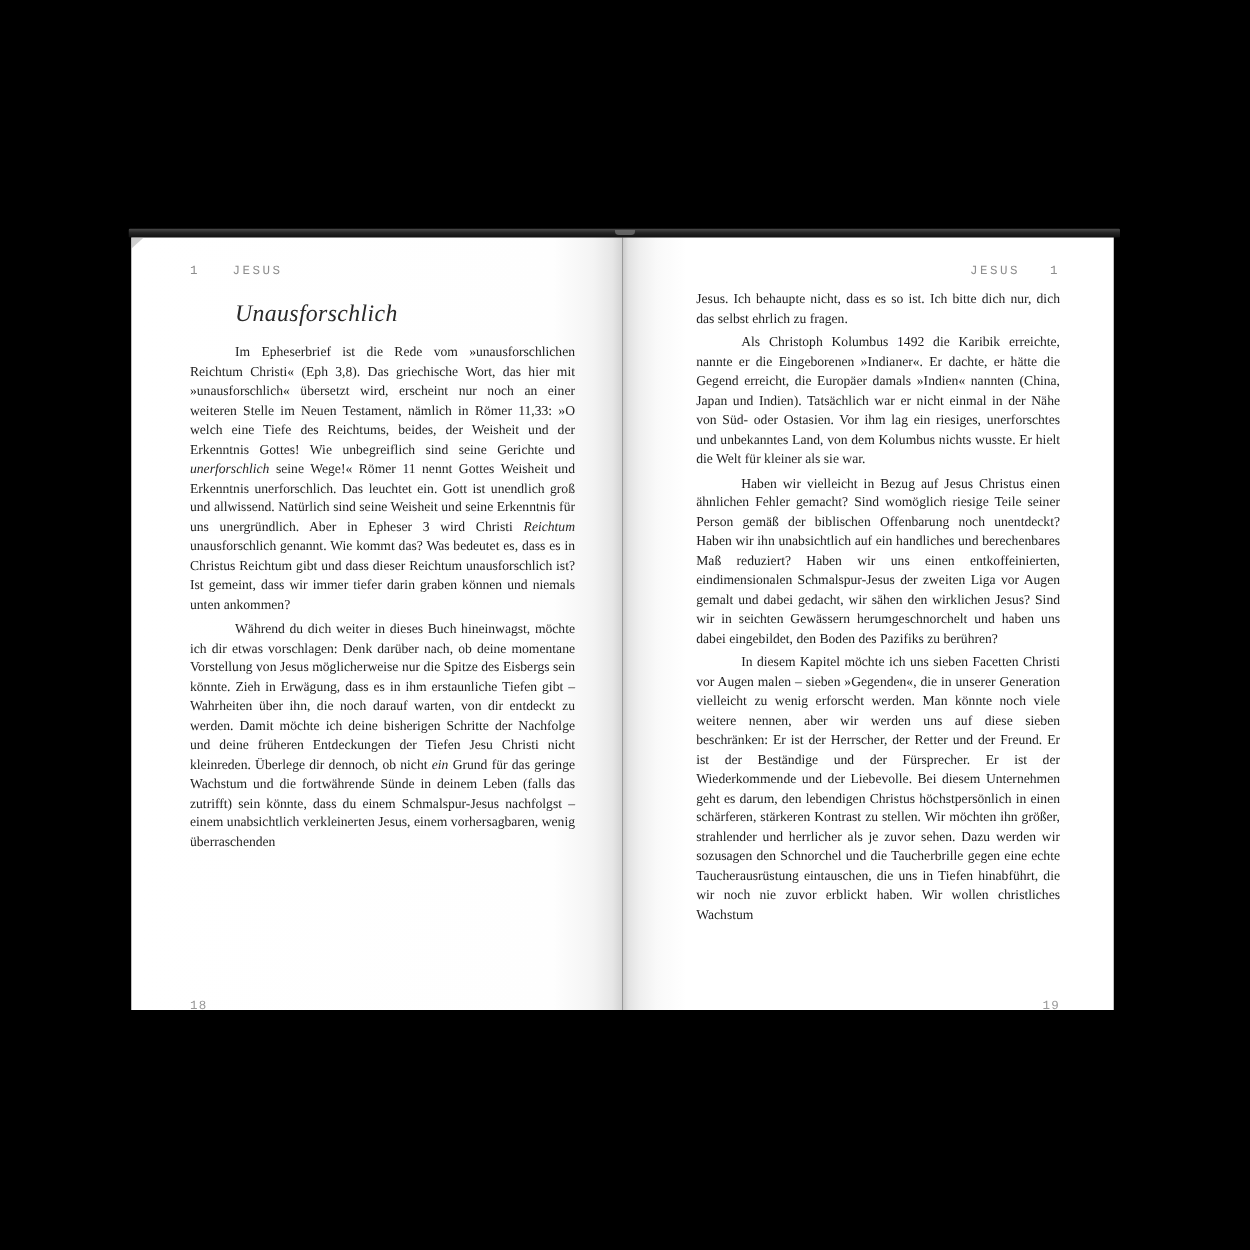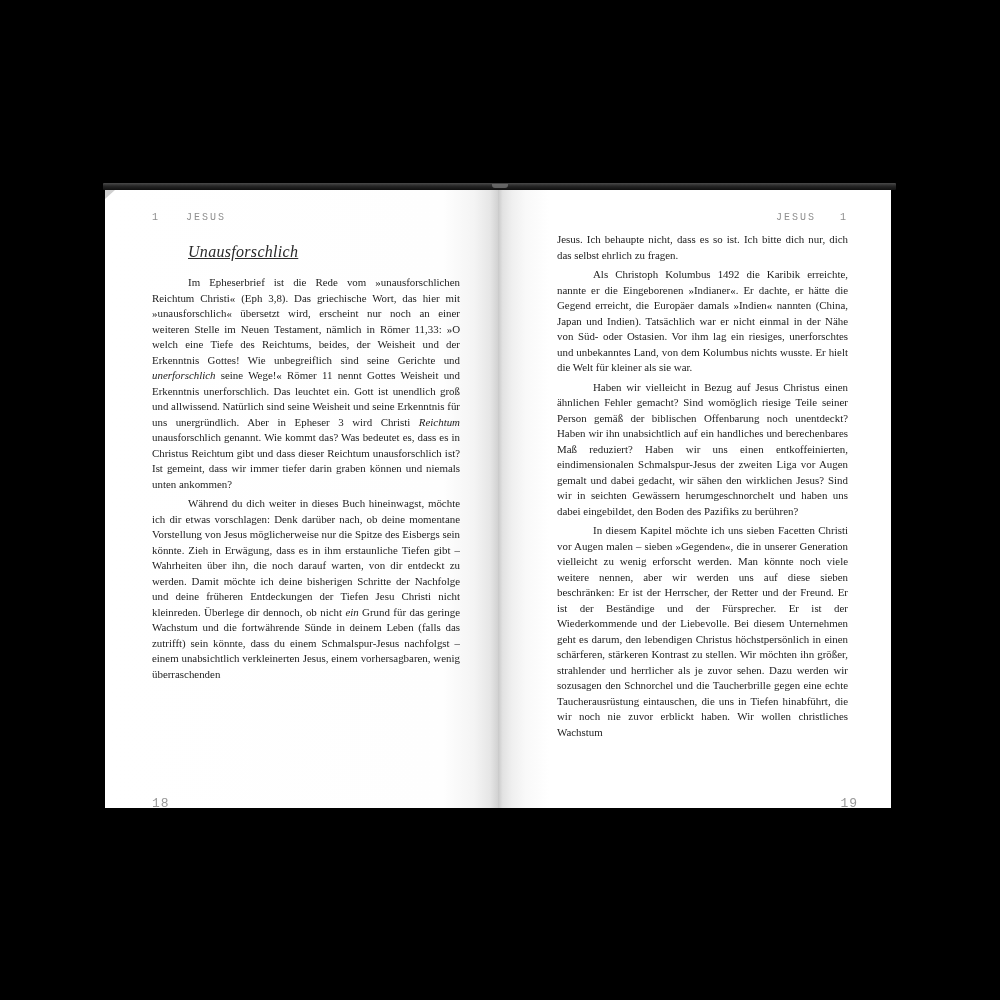--- a/index.html
+++ b/index.html
@@ -68,33 +68,32 @@
     hyphens:auto;-webkit-hyphens:auto;
   }
   .text-block p{margin:0;}
   .text-block p.gap{margin-top:4px;}
   .text-block p.indent{text-indent:36px;}
   .text-block p.cont{text-align-last:justify;}
   .text-block em{font-style:italic;}
 
   .section-heading{
     font-style:italic;
-    font-size:16px;line-height:20px;
+    font-size:19px;line-height:20px;
     color:#2a2a2a;
     letter-spacing:.3px;
     margin:18px 0 13px 36px;
-    text-decoration:underline;
   }
   .page-number{
     position:absolute;bottom:19px;
     font-family:"Liberation Mono","DejaVu Sans Mono",monospace;
-    font-size:13px;color:#999;letter-spacing:1px;
+    font-size:10px;color:#999;letter-spacing:1px;
   }
   .page.left .page-number{left:47px;}
-  .page.right .page-number{right:33px;}
+  .page.right .page-number{right:43px;}
 </style>
 </head>
 <body>
 
 <div class="book">
   <div class="cover-edge">
     <div class="spine-notch"></div>
   </div>
   <div class="pages">
 

